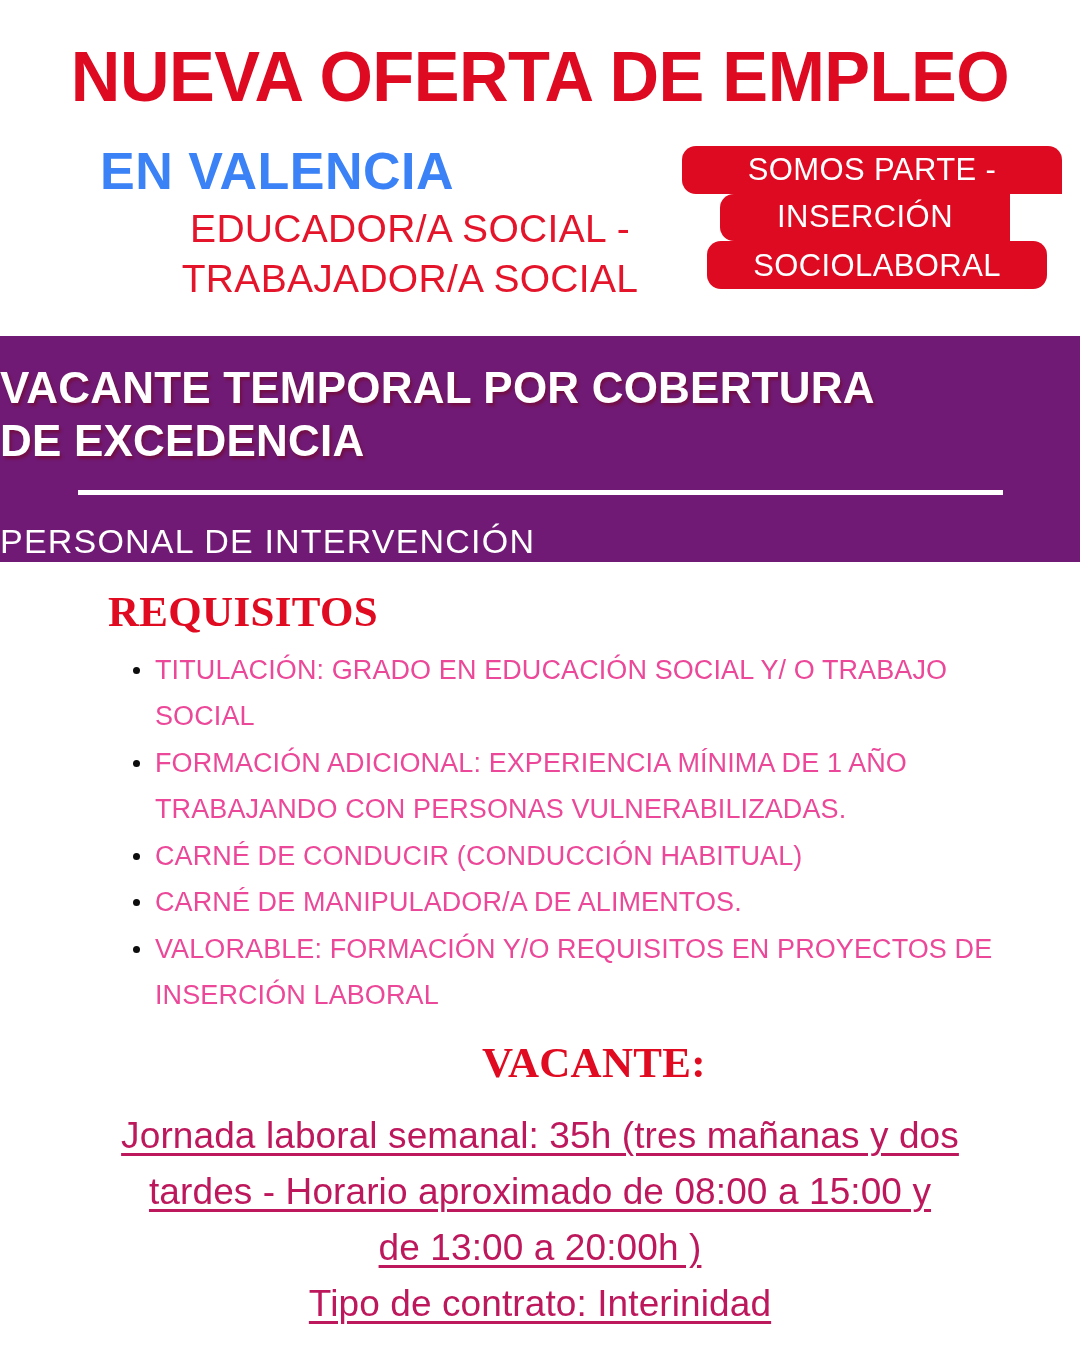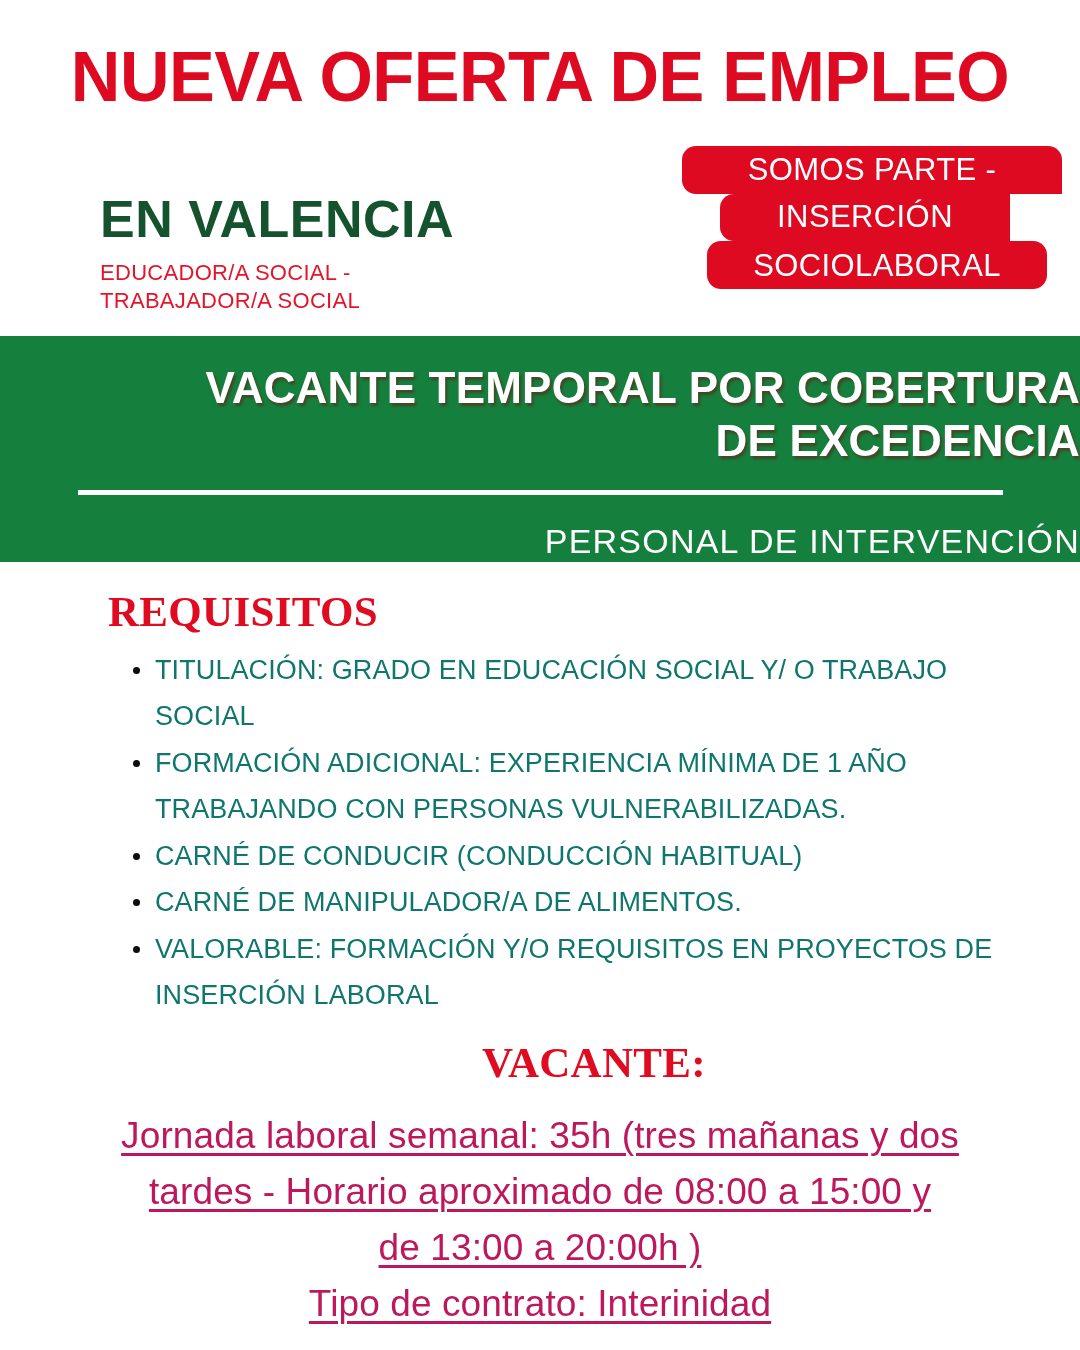--- a/index.html
+++ b/index.html
@@ -43,36 +43,36 @@
   }
 
   .subtitle-block {
     position:absolute;
     left:100px;
     top:144px;
     width:620px;
   }
 
   .city-title {
-    color:#14532d;
+    color:#3b82f6;
     font-family:"Liberation Sans Narrow","Liberation Sans", sans-serif;
     font-weight:bold;
     font-size:52px;
     line-height:1.05;
     letter-spacing:0.5px;
-    margin-top:48px;
   }
 
   .role-title {
-    margin-top:12px;
+    margin-top:5px;
     color:#E4152B;
     font-weight:normal;
-    font-size:22px;
+    font-size:39px;
     line-height:1.28;
     letter-spacing:0.3px;
+    text-align:center;
   }
 
   
   .badge {
     position:absolute;
     right:18px;
     top:146px;
     width:340px;
     display:flex;
     flex-direction:column;
@@ -107,23 +107,23 @@
     margin-right:15px;
     padding-bottom:0;
   }
 
   
   .banner {
     position:absolute;
     left:0; top:336px;
     width:1080px;
     height:226px;
-    background:#15803d;
+    background:#701a75;
     color:#ffffff;
-    text-align:right;
+    text-align:left;
   }
   .banner-headline {
     padding-top:26px;
     font-family:"Liberation Sans Narrow","Liberation Sans", sans-serif;
     font-weight:bold;
     font-size:44px;
     line-height:1.2;
     letter-spacing:0.2px;
     text-shadow:2px 3px 3px rgba(120,0,10,0.45);
   }
@@ -155,21 +155,21 @@
     margin-left:108px;
   }
   .section-heading.req { margin-top:28px; }
   .section-heading.vac { margin-top:22px;text-align:center; }
 
   .req-list { margin:14px 0 0 0; list-style:none; }
   .req-item {
     position:relative;
     margin-left:133px;
     padding-left:22px;
-    color:#0f766e;
+    color:#ec4899;
     font-size:27px;
     line-height:1.72;
     letter-spacing:0.1px;
     max-width:890px;
   }
   .req-item::before {
     content:"";
     position:absolute;
     left:0;
     top:20px;

